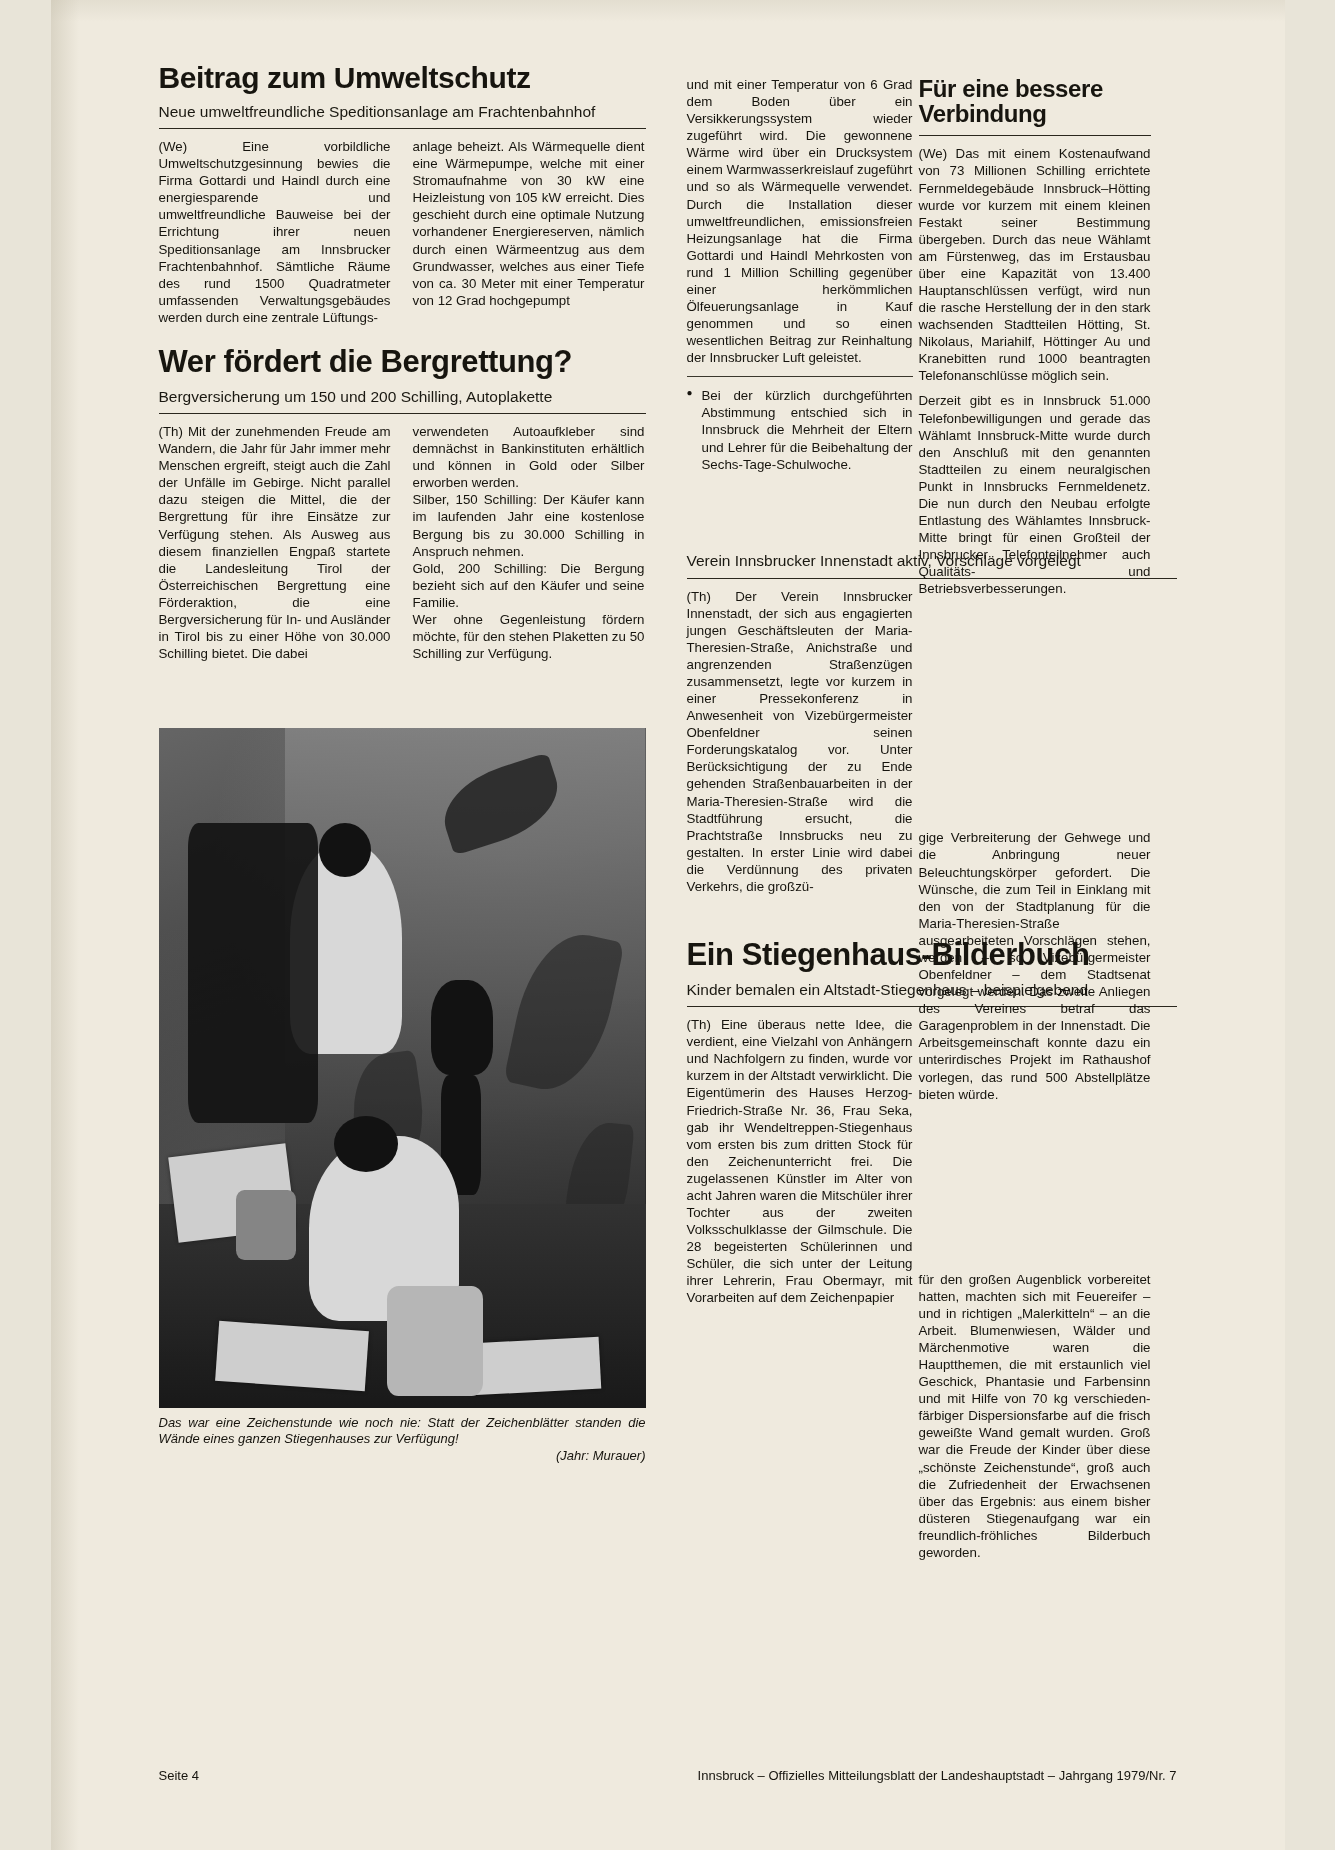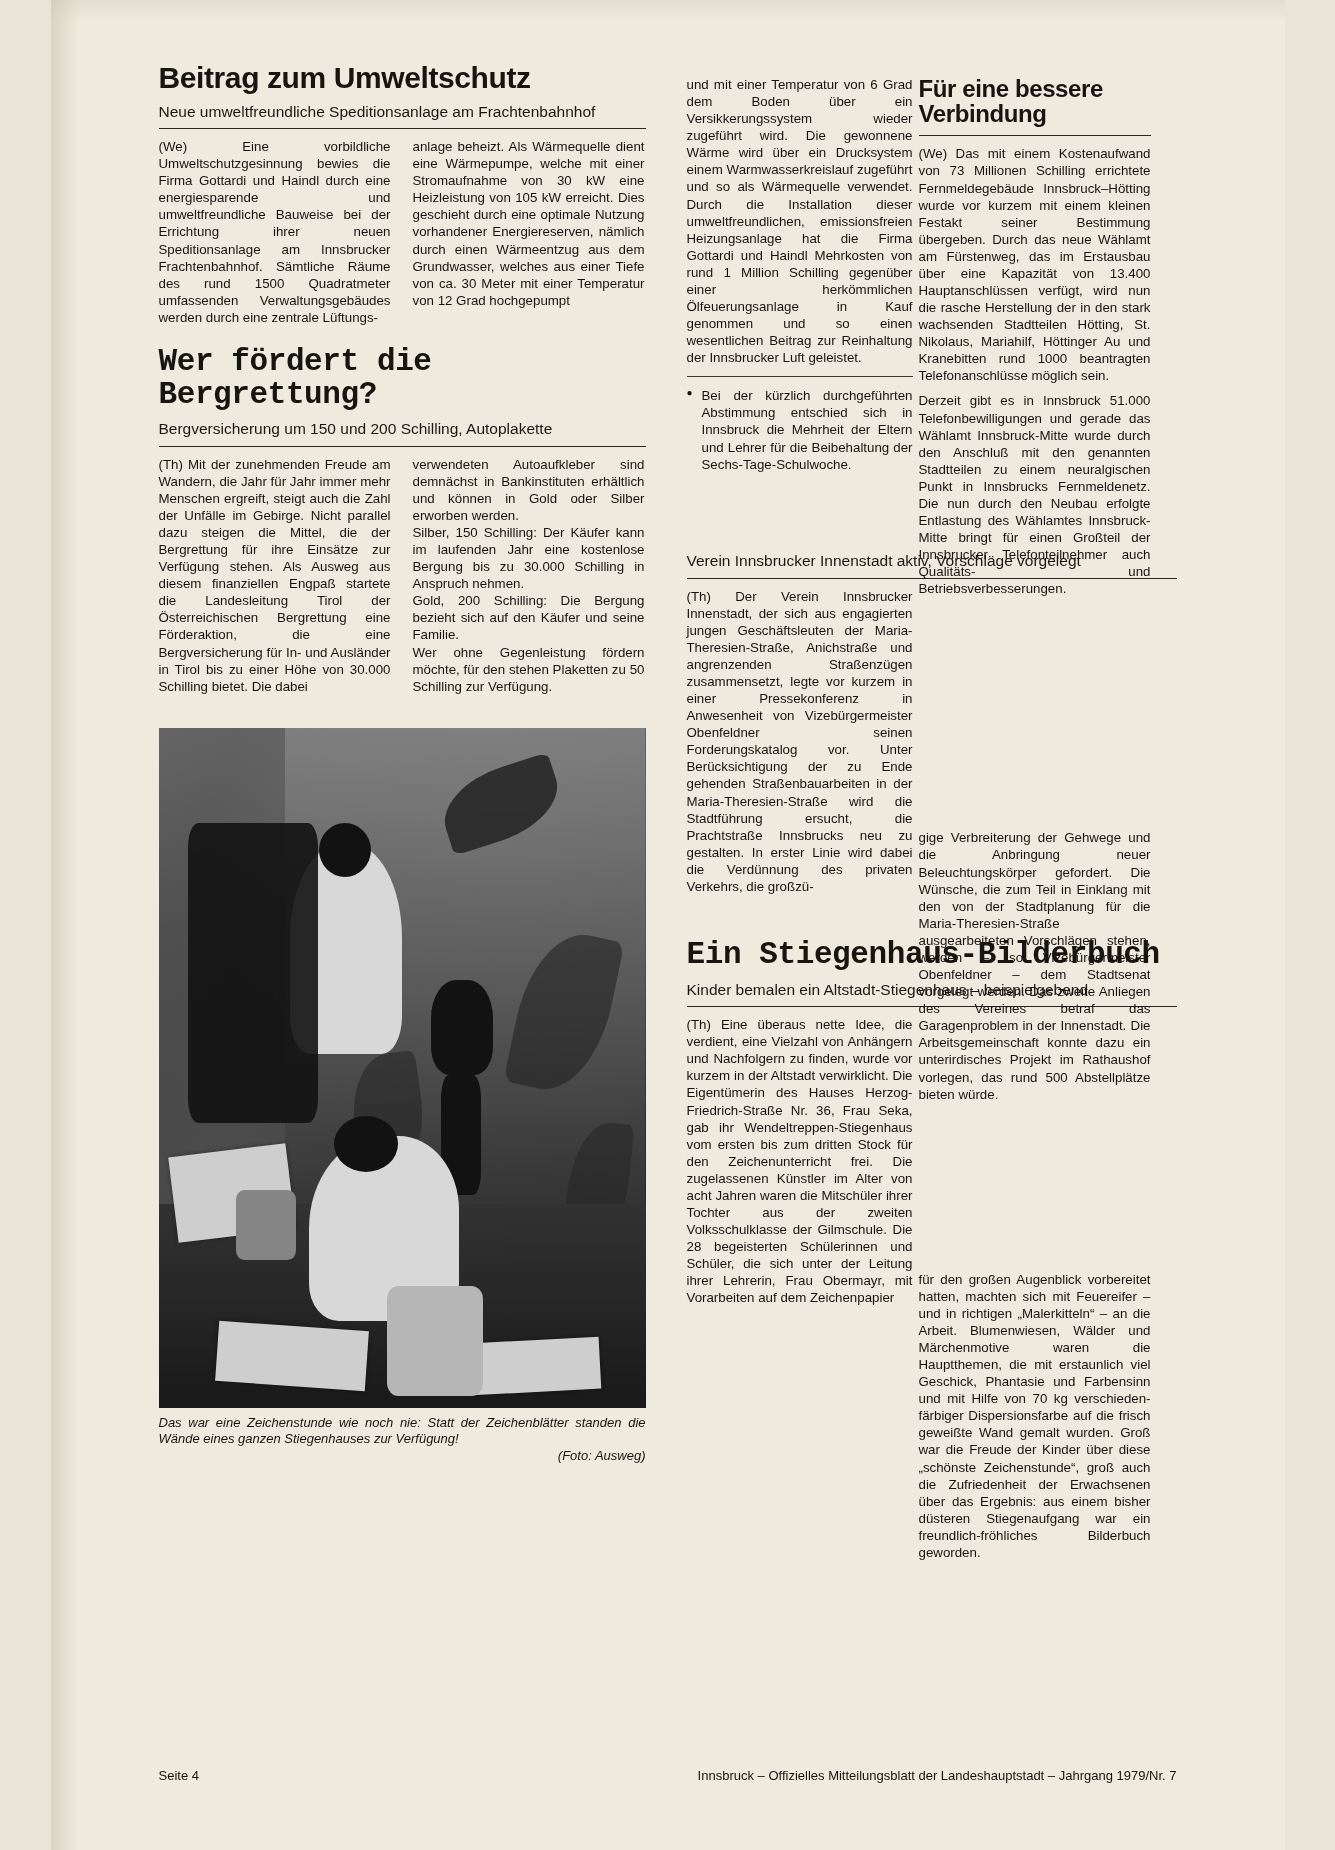--- a/index.html
+++ b/index.html
@@ -43,21 +43,20 @@
   h1.hl {
     font-size: 30px;
     font-weight: bold;
     letter-spacing: -0.4px;
     margin: 0 0 9px 0;
     line-height: 1.05;
     color: #17150f;
   }
   h1.hl.big {
     font-size: 31px;
-    font-family: Liberation Mono, monospace;
   }
   .sub {
     font-size: 15.5px;
     margin: 0 0 6px 0;
     color: #1a1811;
     line-height: 1.2;
   }
   .rule {
     border: 0;
     border-top: 1.6px solid #2a271d;
@@ -247,21 +246,21 @@
           <div class="ph-figure" style="left:31%;top:60%;width:150px;height:185px;border-radius:50% 40% 20% 20%;"></div>
           <div class="ph-dark" style="left:36%;top:57%;width:64px;height:56px;border-radius:50%;"></div>
           <div class="ph-paper" style="left:3%;top:62%;width:118px;height:86px;transform:rotate(-7deg);"></div>
           <div class="ph-paper" style="left:12%;top:88%;width:150px;height:60px;transform:rotate(4deg);"></div>
           <div class="ph-paper" style="left:64%;top:90%;width:130px;height:52px;transform:rotate(-3deg);"></div>
           <div class="ph-dark" style="left:47%;top:82%;width:96px;height:110px;border-radius:12%;background:#b9b3a3;"></div>
           <div class="ph-dark" style="left:16%;top:68%;width:60px;height:70px;border-radius:14%;background:#8b8474;"></div>
         </div>
         <p class="caption">
           <span>Das war eine Zeichenstunde wie noch nie: Statt der Zeichenblätter standen die Wände eines ganzen Stiegenhauses zur Verfügung!</span>
-          <span class="credit">(Foto: Ausweg)</span>
+          <span class="credit">(Jahr: Murauer)</span>
         </p>
       </div>
     </div>
 
     <div class="colB">
       <p class="body">und mit einer Temperatur von 6 Grad dem Boden über ein Versikkerungssystem wieder zugeführt wird. Die gewonnene Wärme wird über ein Drucksystem einem Warmwasserkreislauf zugeführt und so als Wärmequelle verwendet. Durch die Installation dieser umweltfreundlichen, emissionsfreien Heizungsanlage hat die Firma Gottardi und Haindl Mehrkosten von rund 1 Million Schilling gegenüber einer herkömmlichen Ölfeuerungsanlage in Kauf genommen und so einen wesentlichen Beitrag zur Reinhaltung der Innsbrucker Luft geleistet.</p>
       <hr class="rule thin">
       <p class="bullet">Bei der kürzlich durchgeführten Abstimmung entschied sich in Innsbruck die Mehrheit der Eltern und Lehrer für die Beibehaltung der Sechs-Tage-Schulwoche.</p>
 
       <div style="height:66px"></div>

